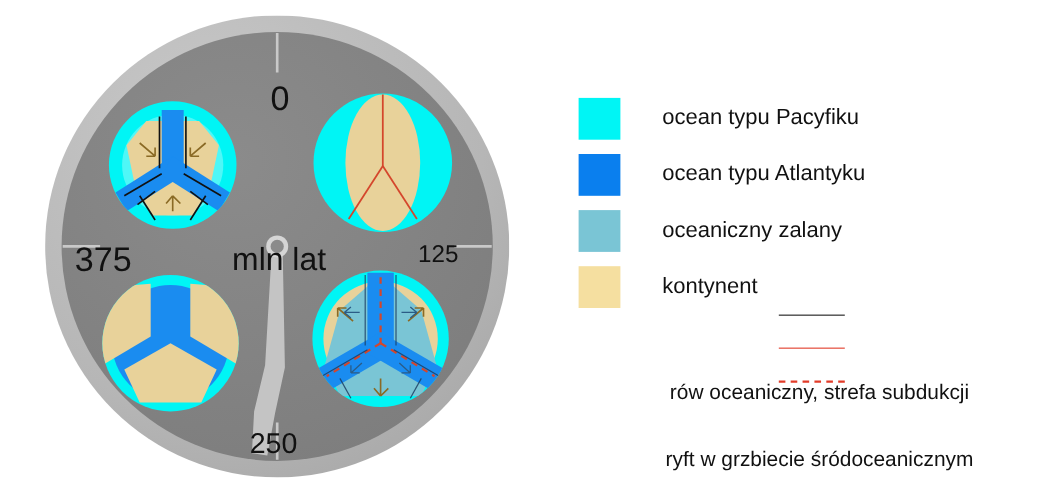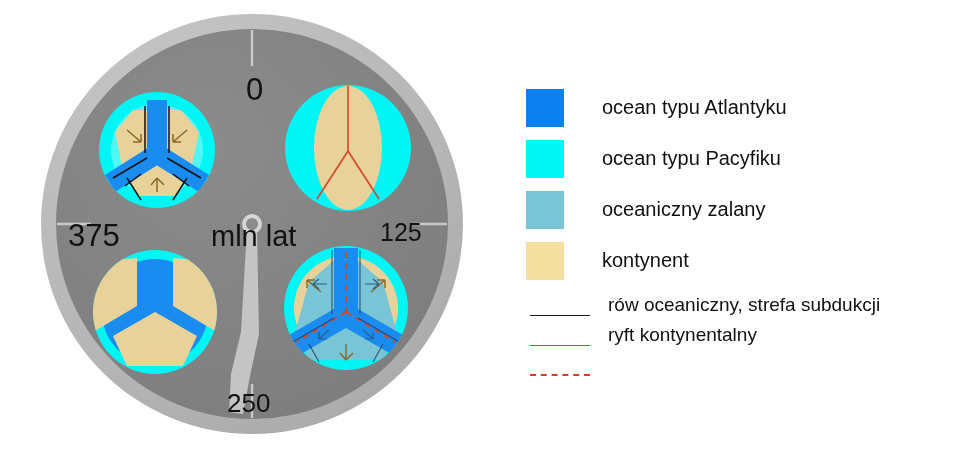--- a/index.html
+++ b/index.html
@@ -14,34 +14,34 @@
   .gauge-wrap{position:absolute;left:41px;top:14px;width:422px;height:420px;}
   .gauge-svg{position:absolute;left:0;top:0;width:422px;height:420px;}
 
   .gauge-label{
     position:absolute;color:#111111;font-weight:400;
     font-family:"Liberation Sans", sans-serif;
     white-space:nowrap;line-height:1;
   }
   .lbl-0    {font-size:31px;left:205px;top:60px;}
   .lbl-375  {font-size:31px;left:27px;top:206px;text-align:center;}
-  .lbl-125  {font-size:25px;left:339px;top:206px;text-align:center;}
+  .lbl-125  {font-size:22px;left:339px;top:206px;text-align:center;}
   .lbl-250  {font-size:26px;left:186px;top:376px;}
   .lbl-unit {font-size:29px;left:158px;top:208px;margin-left:12px;}
 
   
   .legend{position:absolute;left:526px;top:82px;width:420px;}
   .legend-row{display:flex;align-items:center;height:51px;}
   .sw{width:38px;height:38px;flex:0 0 38px;}
   .legend-text{
     margin-left:38px;font-size:20px;color:#111111;
     font-family:"Liberation Sans", sans-serif;white-space:nowrap;
   }
   .legend-lines{position:absolute;left:526px;top:286px;width:420px;}
-  .line-row{display:flex;align-items:flex-end;height:30px;}
+  .line-row{display:flex;align-items:center;height:30px;flex-direction:column;}
   .line-key{width:60px;flex:0 0 60px;height:0;margin-left:4px;}
   .k-solid-black{border-top:1.6px solid #1a1a1a;}
   .k-solid-red{border-top:1.6px solid #e23b28;}
   .k-dash-red{border-top:2px dashed #e23b28;}
   .line-text{margin-left:18px;font-size:19px;color:#111111;white-space:nowrap;}
 </style>
 </head>
 <body>
 
 <div id="root">
@@ -189,44 +189,44 @@
 
     <div class="gauge-label lbl-0">0</div>
     <div class="gauge-label lbl-125">125</div>
     <div class="gauge-label lbl-250">250</div>
     <div class="gauge-label lbl-375">375</div>
     <div class="gauge-label lbl-unit">mln lat</div>
   </div>
 
   <div class="legend">
     <div class="legend-row">
+      <span class="sw" style="background:#00f5f5"></span>
+      <span class="legend-text">ocean typu Pacyfiku</span>
+    </div>
+    <div class="legend-row">
       <span class="sw" style="background:#0a7fee"></span>
       <span class="legend-text">ocean typu Atlantyku</span>
-    </div>
-    <div class="legend-row">
-      <span class="sw" style="background:#00f5f5"></span>
-      <span class="legend-text">ocean typu Pacyfiku</span>
     </div>
     <div class="legend-row">
       <span class="sw" style="background:#7ac5d5"></span>
       <span class="legend-text">oceaniczny zalany</span>
     </div>
     <div class="legend-row">
       <span class="sw" style="background:#f5dfa0"></span>
       <span class="legend-text">kontynent</span>
     </div>
   </div>
 
   <div class="legend-lines">
     <div class="line-row">
       <span class="line-key k-solid-black"></span>
       <span class="line-text">rów oceaniczny, strefa subdukcji</span>
     </div>
     <div class="line-row">
       <span class="line-key k-solid-red"></span>
-      <span class="line-text">ryft kontynentalny</span>
     </div>
     <div class="line-row">
       <span class="line-key k-dash-red"></span>
+      <span class="line-text">ryft w grzbiecie śródoceanicznym</span>
     </div>
   </div>
 
 </div>
 
 </body></html>

